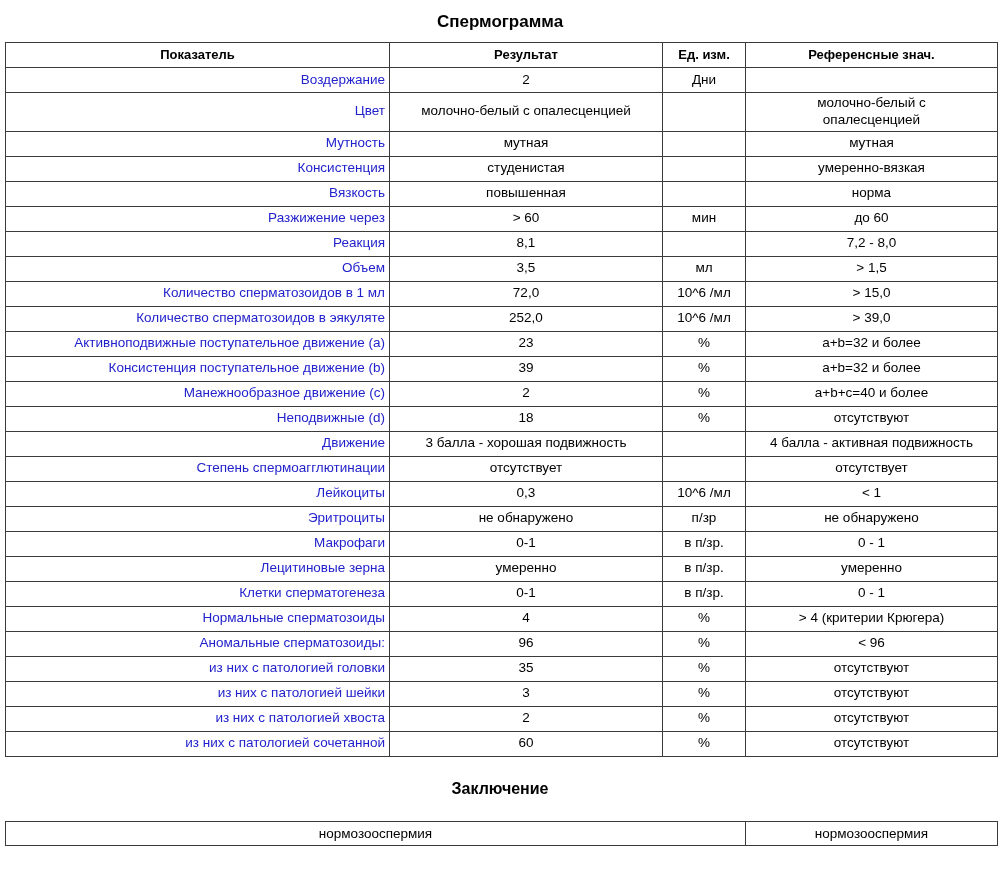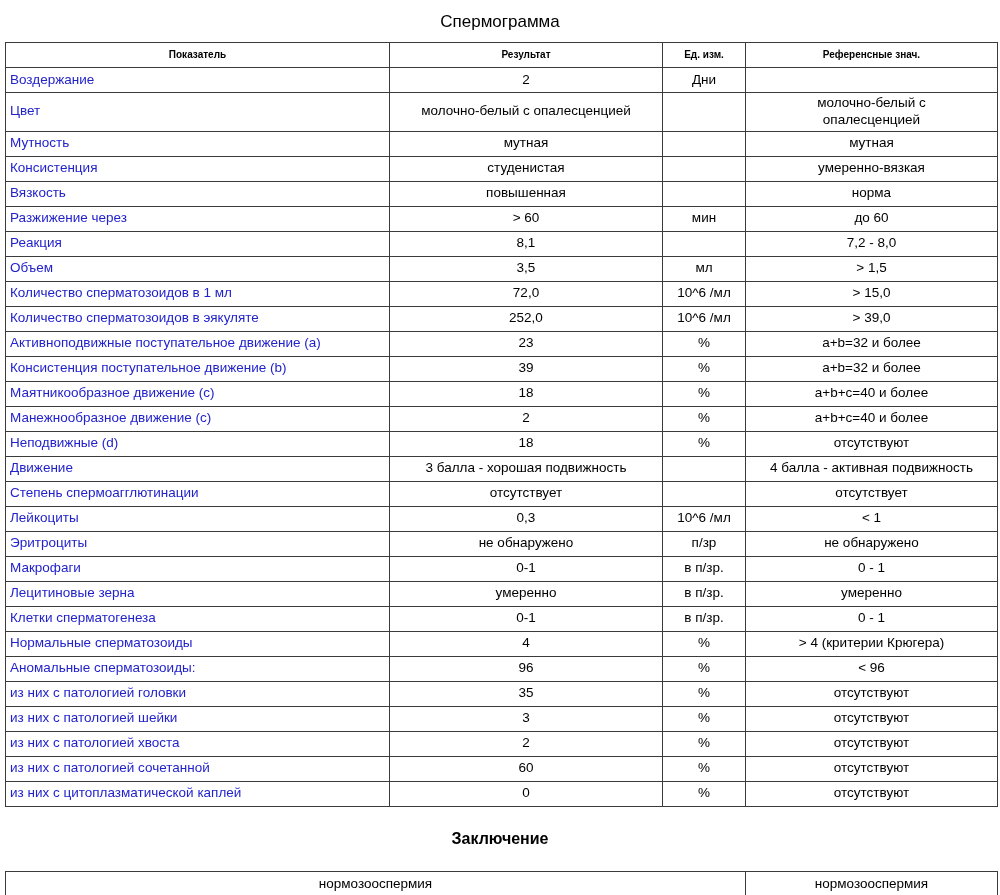--- a/index.html
+++ b/index.html
@@ -9,47 +9,47 @@
     font-family: "Liberation Sans", "DejaVu Sans", sans-serif;
     color: #000;
   }
   .page {
     width: 1000px;
     min-height: 895px;
     background: #fff;
   }
   .doc-title {
     text-align: center;
-    font-weight: normal;
+    font-weight: bold;
     font-size: 17px;
     padding: 12px 0 10px 0;
     margin: 0;
   }
   table.report {
     border-collapse: collapse;
     table-layout: fixed;
     margin-left: 5px;
     width: 992px;
   }
   table.report td, table.report th {
     border: 1.5px solid #3b3b3b;
     font-size: 13.5px;
     line-height: 1.25;
     padding: 2px 4px;
     overflow: hidden;
   }
   table.report th {
-    font-size: 10px;
+    font-size: 13px;
     font-weight: bold;
     text-align: center;
     height: 18px;
   }
   table.report tr { height: 25px; }
   td.param {
-    text-align: left;
+    text-align: right;
     color: #2222cc;
     padding-left: 6px;
   }
   td.result, td.unit, td.ref { text-align: center; }
   td.result.bold { font-weight: normal; }
   .wrap-narrow {
     display: inline-block;
     max-width: 165px;
     white-space: normal;
   }
@@ -163,26 +163,20 @@
           <td class="unit">%</td>
           <td class="ref">a+b=32 и более</td>
         </tr>
         <tr>
           <td class="param">Консистенция поступательное движение (b)</td>
           <td class="result">39</td>
           <td class="unit">%</td>
           <td class="ref">a+b=32 и более</td>
         </tr>
         <tr>
-          <td class="param">Маятникообразное движение (c)</td>
-          <td class="result">18</td>
-          <td class="unit">%</td>
-          <td class="ref">a+b+c=40 и более</td>
-        </tr>
-        <tr>
           <td class="param">Манежнообразное движение (c)</td>
           <td class="result">2</td>
           <td class="unit">%</td>
           <td class="ref">a+b+c=40 и более</td>
         </tr>
         <tr>
           <td class="param">Неподвижные (d)</td>
           <td class="result">18</td>
           <td class="unit">%</td>
           <td class="ref">отсутствуют</td>
@@ -255,26 +249,20 @@
         </tr>
         <tr>
           <td class="param">из них с патологией хвоста</td>
           <td class="result">2</td>
           <td class="unit">%</td>
           <td class="ref">отсутствуют</td>
         </tr>
         <tr>
           <td class="param">из них с патологией сочетанной</td>
           <td class="result">60</td>
-          <td class="unit">%</td>
-          <td class="ref">отсутствуют</td>
-        </tr>
-        <tr>
-          <td class="param">из них с цитоплазматической каплей</td>
-          <td class="result">0</td>
           <td class="unit">%</td>
           <td class="ref">отсутствуют</td>
         </tr>
       </tbody>
   </table>
 
   <h2 class="conclusion-title">Заключение</h2>
 
   <table class="conclusion">
     <colgroup>

